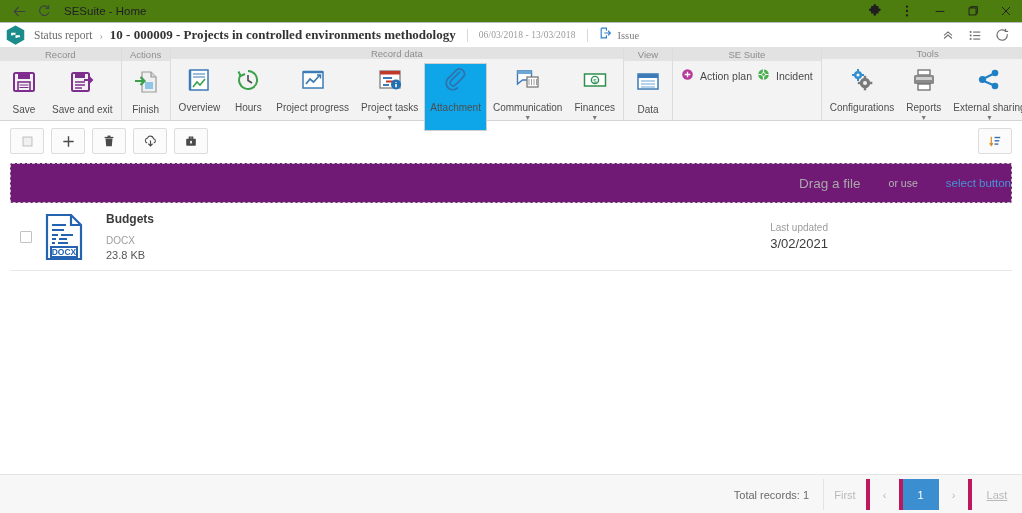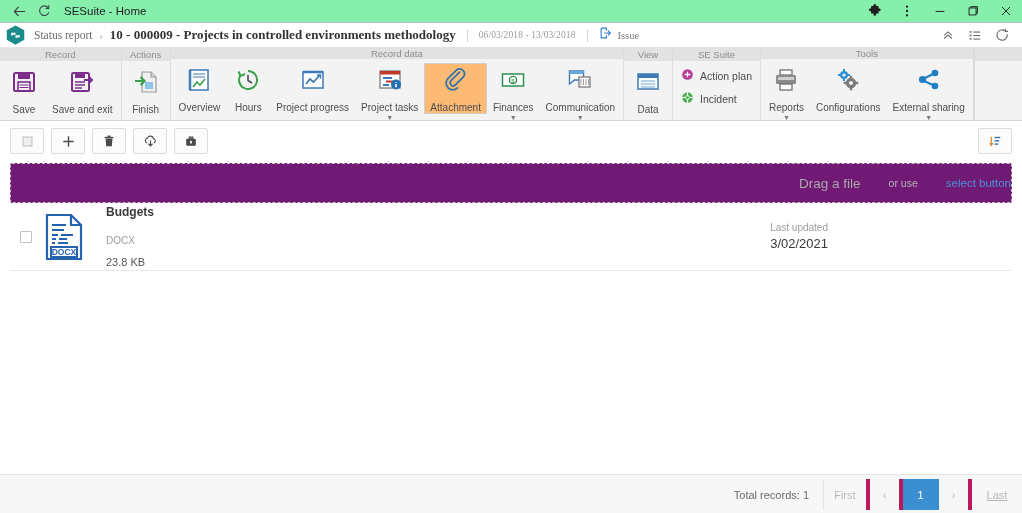--- a/index.html
+++ b/index.html
@@ -6,21 +6,21 @@
   html, body {
     width: 1022px; height: 513px;
     font-family: "Liberation Sans", sans-serif;
     background: #ffffff;
     overflow: hidden;
   }
 
   
   .browser-bar {
     height: 23px;
-    background: #86efac;
+    background: #4d7c0f;
     display: flex;
     align-items: center;
     border-bottom: 1px solid #b9bcc0;
   }
   .nav-icons { display: flex; align-items: center; gap: 9px; padding-left: 11px; }
   .nav-ico { width: 16px; height: 16px; color: #3c4043; display: flex; align-items: center; justify-content: center; }
   .browser-title {
     font-size: 11.5px; color: #202124; margin-left: 12px;
     white-space: nowrap;
   }
@@ -79,28 +79,28 @@
     display: flex; align-items: center; justify-content: center;
     white-space: nowrap; padding: 0 6px;
   }
   .rb-items { flex: 1; display: flex; align-items: flex-start; padding: 4px 2px 0 2px; }
   .rb-btn {
     display: flex; flex-direction: column; align-items: center;
     min-width: 44px; padding: 3px 6px 2px 6px;
     cursor: default; position: relative;
   }
   .rb-btn.active {
-    background: #fdba74;
+    background: #0ea5e9;
     border: 1px solid #cfcfcf;
-    padding: 2px 5px 0 5px;
+    padding: 2px 5px 17px 5px;
   }
   .rb-ico { height: 28px; display: flex; align-items: center; justify-content: center; }
   .rb-lbl { font-size: 10px; color: #4e4e4e; white-space: nowrap; margin-top: 8px; }
   .rb-caret { font-size: 7px; color: #7a7a7a; line-height: 7px; margin-top: 1px; }
-  .rb-list { display: flex; flex-direction: column; justify-content: center; padding: 6px 8px 0 8px; gap: 5px; }
+  .rb-list { display: flex; flex-direction: row; justify-content: center; padding: 6px 8px 0 8px; gap: 5px; }
   .rb-li { display: flex; align-items: center; gap: 6px; }
   .rb-li-lbl { font-size: 10.5px; color: #4a4a4a; white-space: nowrap; }
 
   
   .toolbar {
     height: 40px; background: #ffffff;
     display: flex; align-items: center;
     padding: 0 10px; gap: 7px;
   }
   .tb-btn {
@@ -128,21 +128,21 @@
   .file-row {
     display: flex; align-items: center;
     height: 68px; border-bottom: 1px solid #e8e8e8;
     padding: 0 4px;
   }
   .fr-check {
     width: 12px; height: 12px; border: 1px solid #c2c2c2;
     background: #fff; border-radius: 1px; flex: none; margin: 0 10px 0 6px;
   }
   .fr-icon { width: 44px; flex: none; display: flex; align-items: center; justify-content: center; }
-  .fr-info { margin-left: 20px; display: flex; flex-direction: column; justify-content: space-between; gap: 10px; }
+  .fr-info { margin-left: 20px; display: flex; flex-direction: column; justify-content: space-between; gap: 3px; }
   .fr-name { font-size: 12px; font-weight: bold; color: #3b3b3b; }
   .fr-type { font-size: 10px; color: #9c9c9c; margin-top: 6px; }
   .fr-size { font-size: 11px; color: #565656; }
   .fr-updated { margin-left: auto; margin-right: 180px; text-align: left; display:flex; flex-direction:column; gap:3px;}
   .fr-up-lbl { font-size: 10px; color: #9c9c9c; }
   .fr-up-val { font-size: 13px; color: #3b3b3b; }
 
   
   .footer {
     position: absolute; left: 0; bottom: 0;
@@ -365,38 +365,38 @@
         <span class="rb-ico">
           <svg width="26" height="26" viewBox="0 0 26 26">
             <path d="M18.5 7.5 L9.5 16.5 a3.2 3.2 0 0 0 4.6 4.5 l8.4-8.4 a5.2 5.2 0 0 0-7.3-7.3 l-8.8 8.8 a7 7 0 0 0 9.9 9.9" fill="none" stroke="#2f72ad" stroke-width="1.8" stroke-linecap="round" transform="translate(-1,-2) scale(0.95)"></path>
           </svg>
         </span>
         <span class="rb-lbl">Attachment</span>
       </div>
       <div class="rb-btn">
         <span class="rb-ico">
           <svg width="26" height="26" viewBox="0 0 26 26">
-            <rect x="2.5" y="7" width="21" height="12" fill="#ffffff" stroke="#2f8f4e" stroke-width="1.5"></rect>
-            <circle cx="13" cy="13" r="3.6" fill="none" stroke="#2f8f4e" stroke-width="1.4"></circle>
-            <text x="13" y="16" font-size="6" fill="#2f8f4e" text-anchor="middle" font-family="Liberation Sans">$</text>
-          </svg>
-        </span>
-        <span class="rb-lbl">Finances</span>
-        <span class="rb-caret">▼</span>
-      </div>
-      <div class="rb-btn">
-        <span class="rb-ico">
-          <svg width="26" height="26" viewBox="0 0 26 26">
             <path d="M2.5 4 h14 v9 h-9 l-5 4 z" fill="#ffffff" stroke="#3c7bb5" stroke-width="1.4"></path>
             <rect x="2.5" y="4" width="14" height="3" fill="#6ba8d8"></rect>
             <rect x="12" y="10" width="11" height="10" fill="#ffffff" stroke="#7a7a7a" stroke-width="1.3"></rect>
             <path d="M14 12 v6 M16.5 12 v6 M19 12 v6 M21.5 12 v6" stroke="#a0a0a0" stroke-width="1"></path>
           </svg>
         </span>
         <span class="rb-lbl">Communication</span>
+        <span class="rb-caret">▼</span>
+      </div>
+      <div class="rb-btn">
+        <span class="rb-ico">
+          <svg width="26" height="26" viewBox="0 0 26 26">
+            <rect x="2.5" y="7" width="21" height="12" fill="#ffffff" stroke="#2f8f4e" stroke-width="1.5"></rect>
+            <circle cx="13" cy="13" r="3.6" fill="none" stroke="#2f8f4e" stroke-width="1.4"></circle>
+            <text x="13" y="16" font-size="6" fill="#2f8f4e" text-anchor="middle" font-family="Liberation Sans">$</text>
+          </svg>
+        </span>
+        <span class="rb-lbl">Finances</span>
         <span class="rb-caret">▼</span>
       </div>
     </div>
   </div>
 
   <div class="rgroup">
     <div class="rb-title">View</div>
     <div class="rb-items">
       <div class="rb-btn">
         <span class="rb-ico">
@@ -432,32 +432,20 @@
           </svg>
         </span>
         <span class="rb-li-lbl">Incident</span>
       </div>
     </div>
   </div>
 
   <div class="rgroup">
     <div class="rb-title">Tools</div>
     <div class="rb-items">
-      <div class="rb-btn">
-        <span class="rb-ico">
-          <svg width="26" height="26" viewBox="0 0 26 26">
-            <rect x="7" y="3" width="12" height="5" fill="#ffffff" stroke="#6f6f6f" stroke-width="1.3"></rect>
-            <rect x="3" y="8" width="20" height="9" rx="1.5" fill="#8a8a8a"></rect>
-            <rect x="5" y="10" width="16" height="3" fill="#d0d0d0"></rect>
-            <rect x="7" y="17" width="12" height="6" fill="#ffffff" stroke="#6f6f6f" stroke-width="1.3"></rect>
-          </svg>
-        </span>
-        <span class="rb-lbl">Reports</span>
-        <span class="rb-caret">▼</span>
-      </div>
       <div class="rb-btn">
         <span class="rb-ico">
           <svg width="26" height="26" viewBox="0 0 26 26">
             <g fill="#2f8fd0">
               <circle cx="9" cy="8" r="4"></circle>
                 <rect x="8" y="2" width="2" height="3"></rect>
                 <rect x="8" y="11" width="2" height="3"></rect>
                 <rect x="3" y="7" width="3" height="2"></rect>
                 <rect x="12" y="7" width="3" height="2"></rect>
             </g>
@@ -470,20 +458,32 @@
                 <rect x="19.8" y="14.8" width="3.5" height="2.4"></rect>
             </g>
             <circle cx="16" cy="16" r="2" fill="#f3f3f3"></circle>
           </svg>
         </span>
         <span class="rb-lbl">Configurations</span>
       </div>
       <div class="rb-btn">
         <span class="rb-ico">
           <svg width="26" height="26" viewBox="0 0 26 26">
+            <rect x="7" y="3" width="12" height="5" fill="#ffffff" stroke="#6f6f6f" stroke-width="1.3"></rect>
+            <rect x="3" y="8" width="20" height="9" rx="1.5" fill="#8a8a8a"></rect>
+            <rect x="5" y="10" width="16" height="3" fill="#d0d0d0"></rect>
+            <rect x="7" y="17" width="12" height="6" fill="#ffffff" stroke="#6f6f6f" stroke-width="1.3"></rect>
+          </svg>
+        </span>
+        <span class="rb-lbl">Reports</span>
+        <span class="rb-caret">▼</span>
+      </div>
+      <div class="rb-btn">
+        <span class="rb-ico">
+          <svg width="26" height="26" viewBox="0 0 26 26">
             <circle cx="19" cy="6" r="3.3" fill="#1f7fc4"></circle>
             <circle cx="19" cy="19" r="3.3" fill="#1f7fc4"></circle>
             <circle cx="6.5" cy="12.5" r="3.6" fill="#1f7fc4"></circle>
             <path d="M9 11 L17 7 M9 14.5 L17 18" stroke="#1f7fc4" stroke-width="2"></path>
           </svg>
         </span>
         <span class="rb-lbl">External sharing</span>
         <span class="rb-caret">▼</span>
       </div>
     </div>

